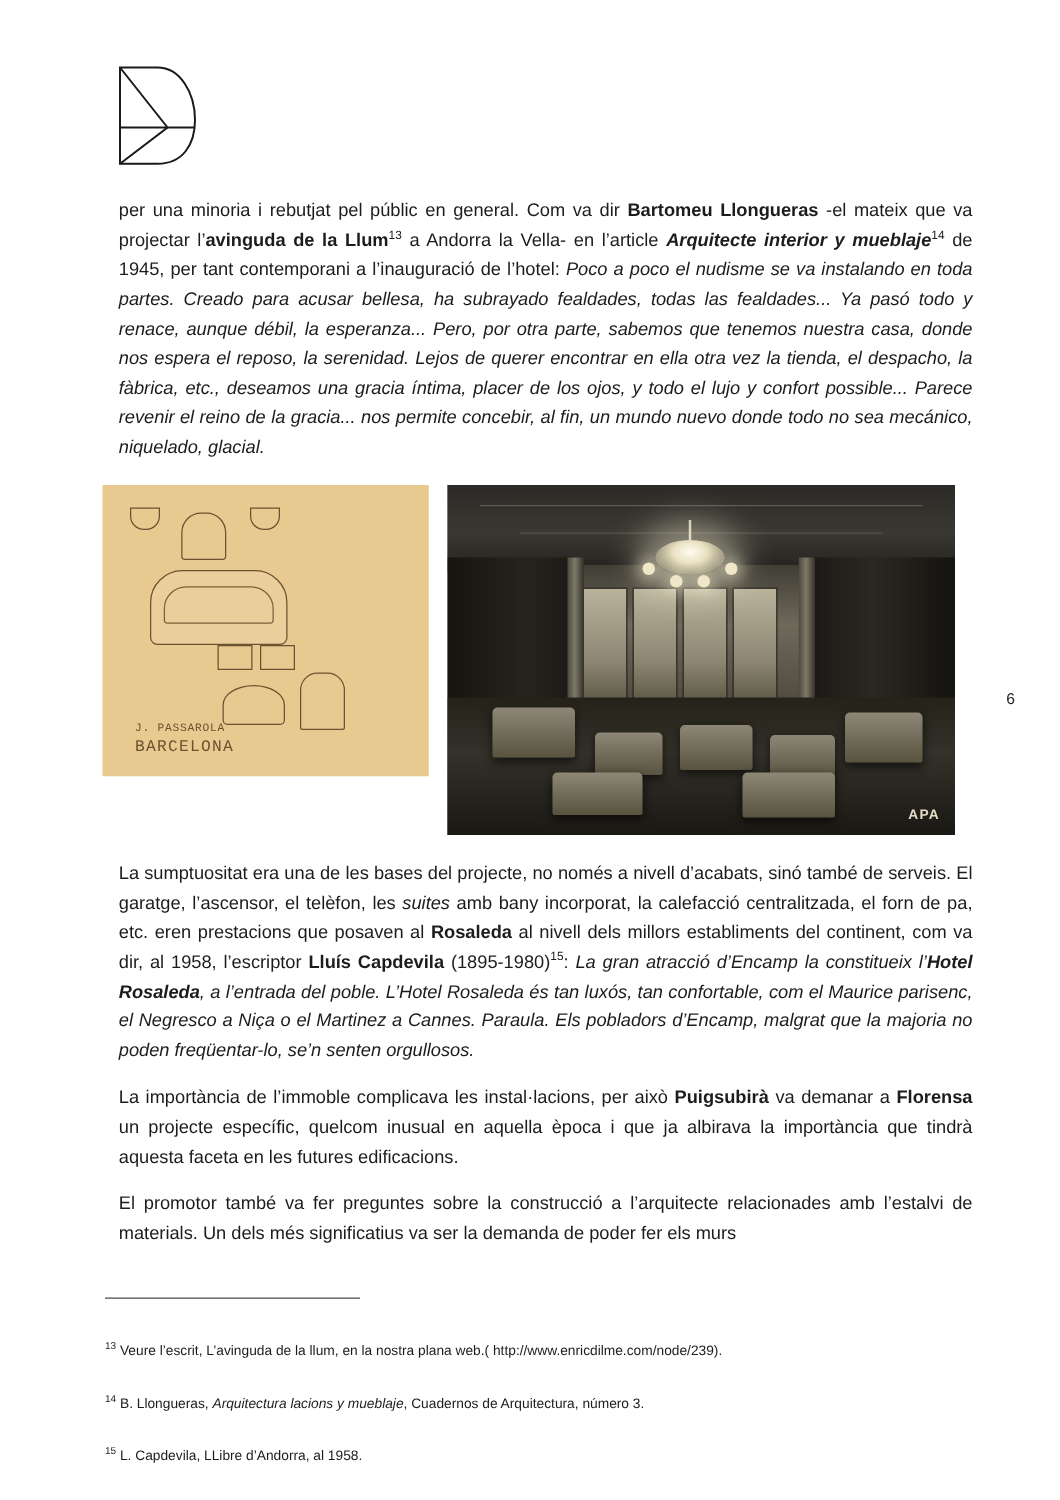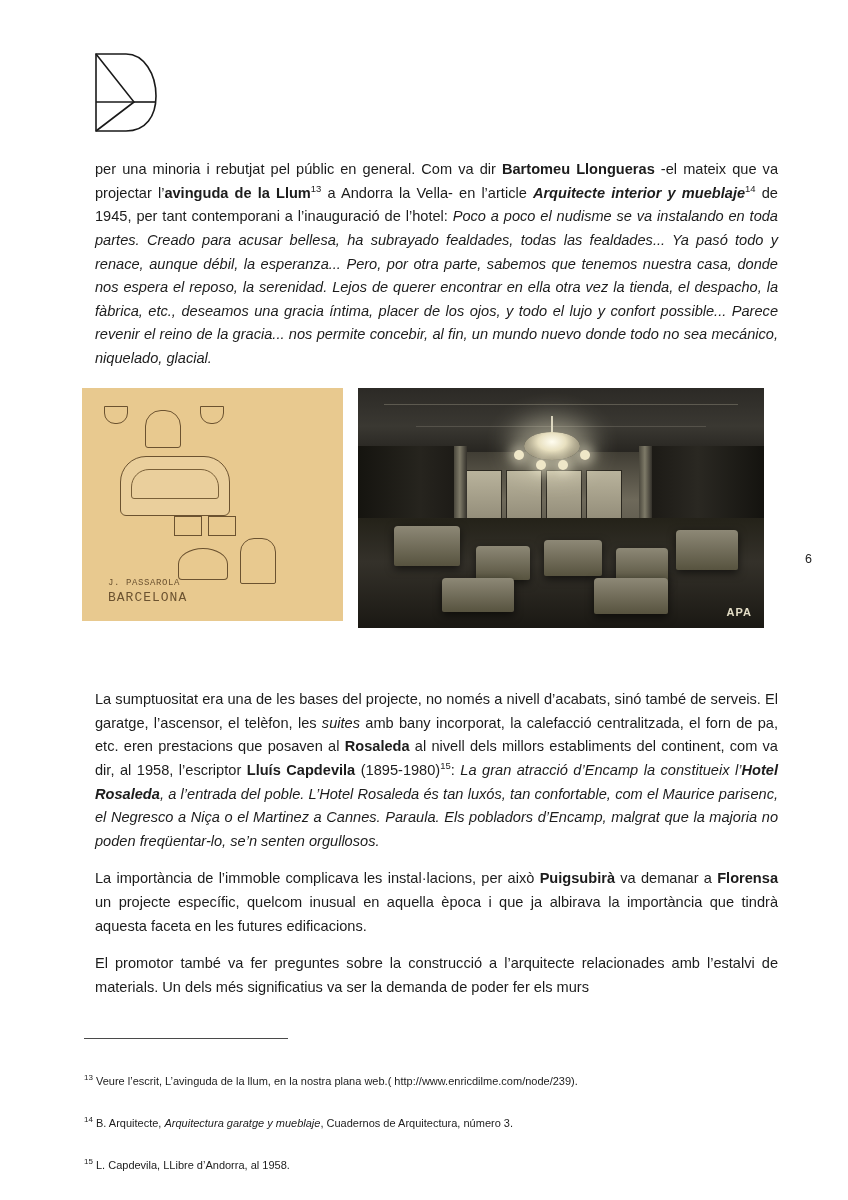--- a/index.html
+++ b/index.html
@@ -78,21 +78,21 @@
     width: 261px;
     height: 233px;
     background: #e8c98f;
     overflow: hidden;
   }
   .fig-right {
     position: absolute;
     left: 276px;
     top: 0;
     width: 406px;
-    height: 240px;
+    height: 280px;
     background: #1b1b1b;
     overflow: hidden;
   }
 
   
   .sk-sofa {
     position: absolute;
     left: 38px; top: 68px;
     width: 108px; height: 58px;
     border: 1.4px solid #6b5230;
@@ -369,17 +369,17 @@
     <p><span>La sumptuositat era una de les bases del projecte, no només a nivell d’acabats, sinó també de serveis. El garatge, l’ascensor, el telèfon, les </span><i>suites</i><span> amb bany incorporat, la calefacció centralitzada, el forn de pa, etc. eren prestacions que posaven al </span><b>Rosaleda</b><span> al nivell dels millors establiments del continent, com va dir, al 1958, l’escriptor </span><b>Lluís Capdevila</b><span> (1895-1980)</span><sup>15</sup><span>: </span><i>La gran atracció d’Encamp la constitueix l’</i><span class="bi">Hotel Rosaleda</span><i>, a l’entrada del poble. L’Hotel Rosaleda és tan luxós, tan confortable, com el Maurice parisenc, el Negresco a Niça o el Martinez a Cannes. Paraula. Els pobladors d’Encamp, malgrat que la majoria no poden freqüentar-lo, se’n senten orgullosos.</i></p>
 
     <p><span>La importància de l’immoble complicava les instal·lacions, per això </span><b>Puigsubirà</b><span> va demanar a </span><b>Florensa</b><span> un projecte específic, quelcom inusual en aquella època i que ja albirava la importància que tindrà aquesta faceta en les futures edificacions.</span></p>
 
     <p><span>El promotor també va fer preguntes sobre la construcció a l’arquitecte relacionades amb l’estalvi de materials. Un dels més significatius va ser la demanda de poder fer els murs</span></p>
   </div>
 
   <div class="footnote-rule"></div>
   <div class="footnotes">
     <div class="fn"><sup>13</sup> <span>Veure l’escrit, L’avinguda de la llum, en la nostra plana web.( http://www.enricdilme.com/node/239).</span></div>
-    <div class="fn"><sup>14</sup> <span>B. Arquitecte, </span><i>Arquitectura garatge y  mueblaje</i><span>, Cuadernos de Arquitectura, número 3.</span></div>
+    <div class="fn"><sup>14</sup> <span>B. Llongueras, </span><i>Arquitectura lacions y  mueblaje</i><span>, Cuadernos de Arquitectura, número 3.</span></div>
     <div class="fn"><sup>15</sup> <span>L. Capdevila, LLibre d’Andorra, al 1958.</span></div>
   </div>
 
 </div>
 
 </body></html>

